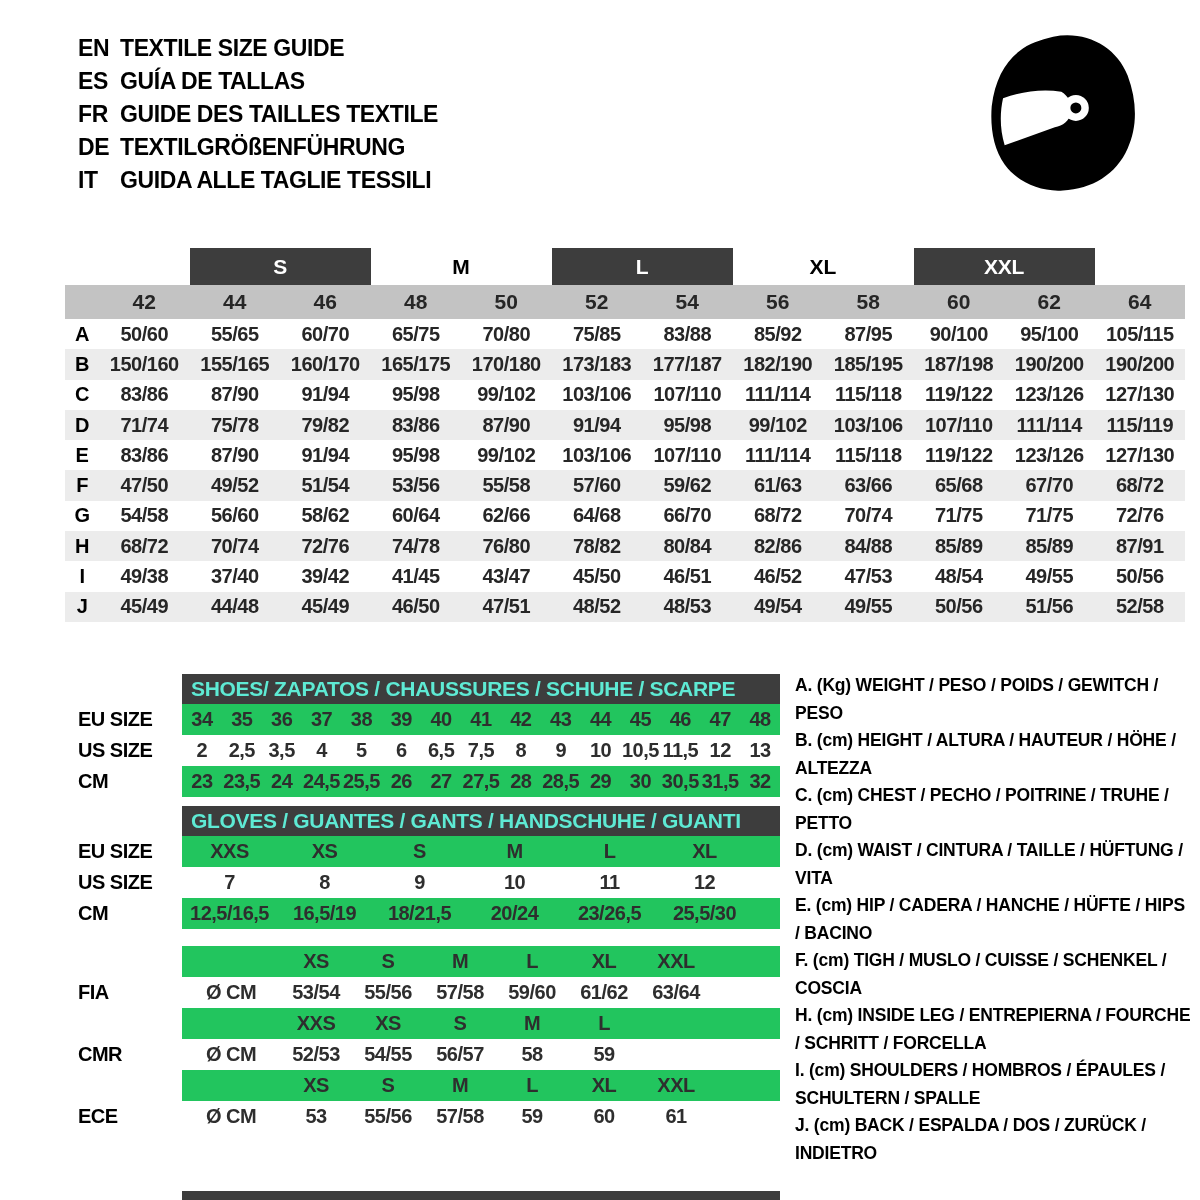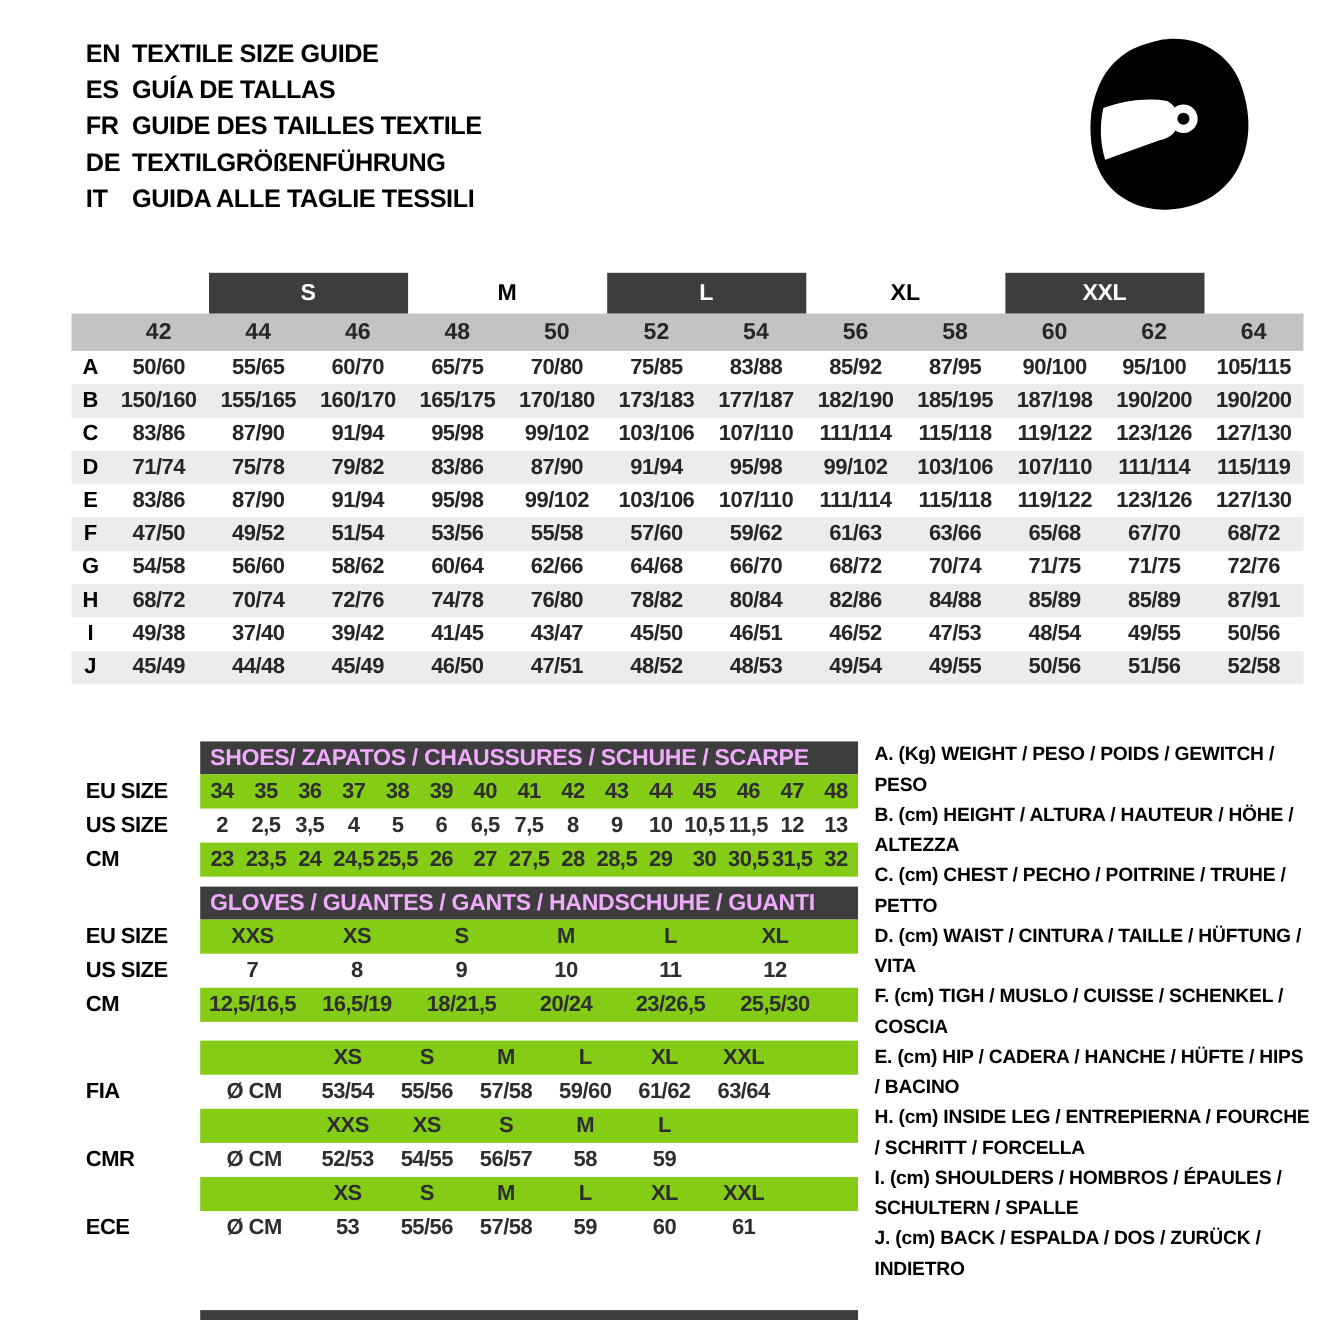--- a/index.html
+++ b/index.html
@@ -21,25 +21,25 @@
   .size-box{background:#3d3d3d;color:#fff;font-size:21px;display:flex;align-items:center;justify-content:center;letter-spacing:-0.3px;}
   .size-plain{color:#000;font-size:21px;display:flex;align-items:center;justify-content:center;}
   .num-row{background:#c3c3c3;height:34px;}
   .num-row .cell{display:flex;align-items:center;justify-content:center;font-size:21px;color:#262626;}
   .data-row{height:30.3px;}
   .data-row.shaded{background:#ececec;}
   .data-row .cell{display:flex;align-items:center;justify-content:center;font-size:20px;color:#262626;letter-spacing:-0.5px;}
   .data-row .letter{font-size:20px;color:#000;}
   
   .sub{position:absolute;left:78px;width:702px;}
-  .sub-hdr{margin-left:104px;height:30px;background:#3d3d3d;color:#f0abfc;display:flex;align-items:center;padding-left:9px;font-size:21px;letter-spacing:-0.3px;}
+  .sub-hdr{margin-left:104px;height:30px;background:#3d3d3d;color:#5eead4;display:flex;align-items:center;padding-left:9px;font-size:21px;letter-spacing:-0.3px;}
   .sub-row{display:grid;grid-template-columns:104px 598px;height:31px;}
   .sub-label{display:flex;align-items:center;font-size:20px;letter-spacing:-0.5px;text-align:center;}
   .cells{display:grid;}
-  .cells.shaded{background:#84cc16;}
+  .cells.shaded{background:#22c55e;}
   .cells .cell{display:flex;align-items:center;justify-content:center;font-size:20px;color:#2e2e2e;letter-spacing:-0.5px;white-space:nowrap;}
   .cells.shoes-cols{grid-template-columns:repeat(15,1fr);}
   .cells.gloves-cols{grid-template-columns:repeat(6,95px) 1fr;}
   .cells.helmet-cols{grid-template-columns:98px repeat(6,72px) 1fr;}
   
   .legend{position:absolute;left:795px;top:672px;width:396px;font-size:17.5px;line-height:27.5px;letter-spacing:-0.2px;}
   
   .bottom-bar{position:absolute;left:182px;top:1191px;width:598px;height:9px;background:#3d3d3d;}
 </style>
 </head>
@@ -439,22 +439,22 @@
           </div>
         </div>
       </div>
   </section>
 
   <aside class="legend">
       <div class="legend-line">A. (Kg) WEIGHT / PESO / POIDS / GEWITCH / PESO</div>
       <div class="legend-line">B. (cm) HEIGHT / ALTURA / HAUTEUR / HÖHE / ALTEZZA</div>
       <div class="legend-line">C. (cm) CHEST / PECHO / POITRINE / TRUHE / PETTO</div>
       <div class="legend-line">D. (cm) WAIST / CINTURA / TAILLE / HÜFTUNG / VITA</div>
+      <div class="legend-line">E. (cm) HIP / CADERA / HANCHE / HÜFTE / HIPS /  BACINO</div>
       <div class="legend-line">F. (cm) TIGH / MUSLO / CUISSE / SCHENKEL / COSCIA</div>
-      <div class="legend-line">E. (cm) HIP / CADERA / HANCHE / HÜFTE / HIPS /  BACINO</div>
       <div class="legend-line">H. (cm) INSIDE LEG / ENTREPIERNA / FOURCHE / SCHRITT / FORCELLA</div>
       <div class="legend-line">I.  (cm) SHOULDERS / HOMBROS / ÉPAULES / SCHULTERN / SPALLE</div>
       <div class="legend-line">J. (cm) BACK / ESPALDA / DOS / ZURÜCK / INDIETRO</div>
     </aside>
 
   <div class="bottom-bar"></div>
 
 </div>
 
 </body></html>

